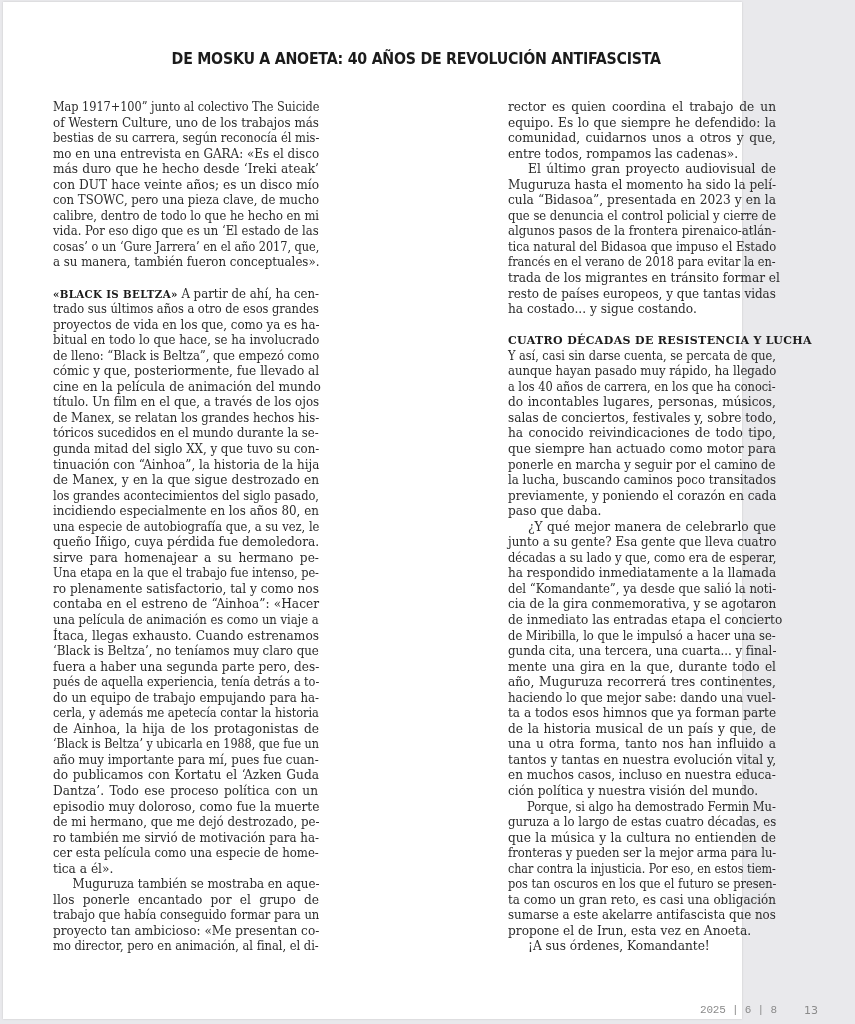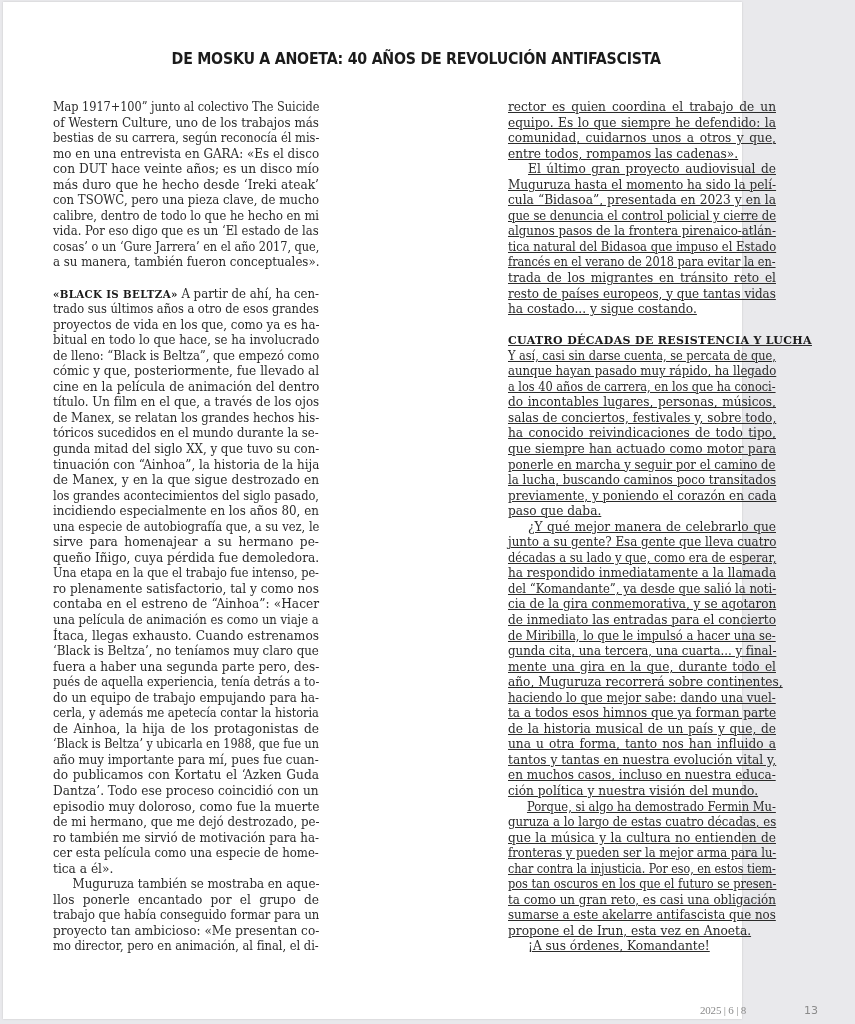--- a/index.html
+++ b/index.html
@@ -19,99 +19,99 @@
     font-family: "DejaVu Sans", sans-serif;
     font-weight: bold; font-size: 16.5px; letter-spacing: -0.3px;
     color: #1b1b1b; white-space: nowrap;
     transform: scaleX(0.86); transform-origin: right center;
   }
   .column {
     position: absolute; top: 98px; width: 266px;
     font-size: 12.2px; line-height: 15.55px; color: #2b2b2b;
   }
   .col-left { left: 50px; }
-  .col-right { left: 505px; width: 268px; text-decoration: underline; }
+  .col-right { left: 505px; width: 268px; }
   .line {
     display: block; white-space: nowrap; text-align: justify;
     text-align-last: justify; height: 15.55px; overflow: visible;
   }
   .line.last { text-align-last: left; }
   .line.indent { padding-left: 20px; }
   .gap { display: block; height: 15.5px; }
   .subhead-line {
     display: block; white-space: nowrap; height: 15.55px;
     font-weight: bold; font-size: 11px; letter-spacing: 0.35px; color: #1b1b1b;
   }
   .footer-date {
     position: absolute; left: 700px; top: 1004px;
-    font-family: Liberation Serif, serif; font-size: 11px; color: #8b8b8b;
+    font-family: Liberation Mono, monospace; font-size: 11px; color: #8b8b8b;
     letter-spacing: -0.2px;
   }
   .footer-page {
     position: absolute; left: 804px; top: 1004px;
     font-family: "DejaVu Sans", sans-serif; font-size: 11px; color: #8b8b8b;
   }
 </style>
 </head>
 <body>
 
 <div class="page">
 
   <div class="running-title">DE MOSKU A ANOETA: 40 AÑOS DE REVOLUCIÓN ANTIFASCISTA</div>
 
   <div class="column col-left">
     <div id="l-p1">
         <span class="line" style="letter-spacing: -0.0477509px; transform: scaleX(0.93007); transform-origin: left center;">Map 1917+100” junto al colectivo The Suicide</span>
         <span class="line" style="letter-spacing: -0.0132353px; transform: scaleX(0.98155); transform-origin: left center;">of Western Culture, uno de los trabajos más</span>
         <span class="line" style="letter-spacing: -0.0380282px; transform: scaleX(0.943262); transform-origin: left center;">bestias de su carrera, según reconocía él mis-</span>
         <span class="line" style="letter-spacing: -0.0132353px; transform: scaleX(0.98155); transform-origin: left center;">mo en una entrevista en GARA: «Es el disco</span>
+        <span class="line">más duro que he hecho desde ‘Ireki ateak’</span>
         <span class="line">con DUT hace veinte años; es un disco mío</span>
-        <span class="line">más duro que he hecho desde ‘Ireki ateak’</span>
         <span class="line" style="letter-spacing: -0.0238267px; transform: scaleX(0.963768); transform-origin: left center;">con TSOWC, pero una pieza clave, de mucho</span>
         <span class="line" style="letter-spacing: -0.0340426px; transform: scaleX(0.95); transform-origin: left center;">calibre, dentro de todo lo que he hecho en mi</span>
         <span class="line" style="letter-spacing: -0.027957px; transform: scaleX(0.956835); transform-origin: left center;">vida. Por eso digo que es un ‘El estado de las</span>
         <span class="line" style="letter-spacing: -0.0458333px; transform: scaleX(0.93007); transform-origin: left center;">cosas’ o un ‘Gure Jarrera’ en el año 2017, que,</span>
         <span class="line last" style="letter-spacing: -0.0196364px; transform: scaleX(0.970803); transform-origin: left center;">a su manera, también fueron conceptuales».</span>
       </div>
     <span class="gap"></span>
     <div>
       <span class="line" style="letter-spacing: -0.0196364px; transform: scaleX(0.967273); transform-origin: left center;"><span class="subhead-inline" style="font-weight:bold;font-size:10.6px;letter-spacing:0.35px;color:#1b1b1b;">«BLACK IS BELTZA»</span><span> A partir de ahí, ha cen-</span></span>
       <div id="l-p2">
           <span class="line" style="letter-spacing: -0.0380282px; transform: scaleX(0.943262); transform-origin: left center;">trado sus últimos años a otro de esos grandes</span>
           <span class="line" style="letter-spacing: -0.0196364px; transform: scaleX(0.970803); transform-origin: left center;">proyectos de vida en los que, como ya es ha-</span>
           <span class="line" style="letter-spacing: -0.0258993px; transform: scaleX(0.963768); transform-origin: left center;">bitual en todo lo que hace, se ha involucrado</span>
           <span class="line" style="letter-spacing: -0.027957px; transform: scaleX(0.956835); transform-origin: left center;">de lleno: “Black is Beltza”, que empezó como</span>
           <span class="line" style="letter-spacing: -0.00224719px; transform: scaleX(0.996255); transform-origin: left center;">cómic y que, posteriormente, fue llevado al</span>
-          <span class="line">cine en la película de animación del dentro</span>
+          <span class="line">cine en la película de animación del mundo</span>
           <span class="line" style="letter-spacing: -0.0153846px; transform: scaleX(0.977941); transform-origin: left center;">título. Un film en el que, a través de los ojos</span>
           <span class="line" style="letter-spacing: -0.0258993px; transform: scaleX(0.960289); transform-origin: left center;">de Manex, se relatan los grandes hechos his-</span>
           <span class="line" style="letter-spacing: -0.0238267px; transform: scaleX(0.963768); transform-origin: left center;">tóricos sucedidos en el mundo durante la se-</span>
           <span class="line" style="letter-spacing: -0.0196364px; transform: scaleX(0.970803); transform-origin: left center;">gunda mitad del siglo XX, y que tuvo su con-</span>
           <span class="line" style="letter-spacing: -0.0132353px; transform: scaleX(0.98155); transform-origin: left center;">tinuación con “Ainhoa”, la historia de la hija</span>
           <span class="line">de Manex, y en la que sigue destrozado en</span>
           <span class="line" style="letter-spacing: -0.0380282px; transform: scaleX(0.943262); transform-origin: left center;">los grandes acontecimientos del siglo pasado,</span>
           <span class="line" style="letter-spacing: -0.0132353px; transform: scaleX(0.977941); transform-origin: left center;">incidiendo especialmente en los años 80, en</span>
           <span class="line" style="letter-spacing: -0.0340426px; transform: scaleX(0.95); transform-origin: left center;">una especie de autobiografía que, a su vez, le</span>
+          <span class="line">queño Iñigo, cuya pérdida fue demoledora.</span>
           <span class="line">sirve para homenajear a su hermano pe-</span>
-          <span class="line">queño Iñigo, cuya pérdida fue demoledora.</span>
           <span class="line" style="letter-spacing: -0.0439024px; transform: scaleX(0.933333); transform-origin: left center;">Una etapa en la que el trabajo fue intenso, pe-</span>
           <span class="line" style="letter-spacing: -0.00224719px; transform: scaleX(0.996255); transform-origin: left center;">ro plenamente satisfactorio, tal y como nos</span>
           <span class="line">contaba en el estreno de “Ainhoa”: «Hacer</span>
           <span class="line" style="letter-spacing: -0.03px; transform: scaleX(0.953405); transform-origin: left center;">una película de animación es como un viaje a</span>
           <span class="line">Ítaca, llegas exhausto. Cuando estrenamos</span>
           <span class="line" style="letter-spacing: -0.0175182px; transform: scaleX(0.974359); transform-origin: left center;">‘Black is Beltza’, no teníamos muy claro que</span>
           <span class="line" style="letter-spacing: -0.00447761px; transform: scaleX(0.992537); transform-origin: left center;">fuera a haber una segunda parte pero, des-</span>
           <span class="line" style="letter-spacing: -0.041958px; transform: scaleX(0.93662); transform-origin: left center;">pués de aquella experiencia, tenía detrás a to-</span>
           <span class="line" style="letter-spacing: -0.0196364px; transform: scaleX(0.970803); transform-origin: left center;">do un equipo de trabajo empujando para ha-</span>
           <span class="line" style="letter-spacing: -0.041958px; transform: scaleX(0.93662); transform-origin: left center;">cerla, y además me apetecía contar la historia</span>
           <span class="line">de Ainhoa, la hija de los protagonistas de</span>
           <span class="line" style="letter-spacing: -0.0515464px; transform: scaleX(0.920415); transform-origin: left center;">‘Black is Beltza’ y ubicarla en 1988, que fue un</span>
           <span class="line" style="letter-spacing: -0.0196364px; transform: scaleX(0.970803); transform-origin: left center;">año muy importante para mí, pues fue cuan-</span>
           <span class="line">do publicamos con Kortatu el ‘Azken Guda</span>
-          <span class="line" style="letter-spacing: -0.00224719px; transform: scaleX(0.996255); transform-origin: left center;">Dantza’. Todo ese proceso coincidió con un</span>
+          <span class="line" style="letter-spacing: -0.00224719px; transform: scaleX(0.996255); transform-origin: left center;">Dantza’. Todo ese proceso política con un</span>
           <span class="line">episodio muy doloroso, como fue la muerte</span>
           <span class="line" style="letter-spacing: -0.0196364px; transform: scaleX(0.970803); transform-origin: left center;">de mi hermano, que me dejó destrozado, pe-</span>
           <span class="line" style="letter-spacing: -0.0175182px; transform: scaleX(0.974359); transform-origin: left center;">ro también me sirvió de motivación para ha-</span>
           <span class="line" style="letter-spacing: -0.0238267px; transform: scaleX(0.963768); transform-origin: left center;">cer esta película como una especie de home-</span>
           <span class="line last">tica a él».</span>
         </div>
     </div>
     <div id="l-p3">
         <span class="line indent" style="letter-spacing: -0.0188976px; transform: scaleX(0.974359); transform-origin: left center;">Muguruza también se mostraba en aque-</span>
         <span class="line">llos ponerle encantado por el grupo de</span>
@@ -129,21 +129,21 @@
         <span class="line last">entre todos, rompamos las cadenas».</span>
       </div>
     <div id="r-p2">
         <span class="line indent">El último gran proyecto audiovisual de</span>
         <span class="line" style="letter-spacing: -0.00664207px; transform: scaleX(0.98893); transform-origin: left center;">Muguruza hasta el momento ha sido la pelí-</span>
         <span class="line">cula “Bidasoa”, presentada en 2023 y en la</span>
         <span class="line" style="letter-spacing: -0.0297872px; transform: scaleX(0.953737); transform-origin: left center;">que se denuncia el control policial y cierre de</span>
         <span class="line" style="letter-spacing: -0.0194946px; transform: scaleX(0.971014); transform-origin: left center;">algunos pasos de la frontera pirenaico-atlán-</span>
         <span class="line" style="letter-spacing: -0.0338028px; transform: scaleX(0.950355); transform-origin: left center;">tica natural del Bidasoa que impuso el Estado</span>
         <span class="line" style="letter-spacing: -0.0455172px; transform: scaleX(0.930556); transform-origin: left center;">francés en el verano de 2018 para evitar la en-</span>
-        <span class="line">trada de los migrantes en tránsito reto el</span>
+        <span class="line">trada de los migrantes en tránsito formar el</span>
         <span class="line" style="letter-spacing: -0.010989px; transform: scaleX(0.981685); transform-origin: left center;">resto de países europeos, y que tantas vidas</span>
         <span class="line last">ha costado... y sigue costando.</span>
       </div>
     <span class="gap"></span>
     <span class="subhead-line">CUATRO DÉCADAS DE RESISTENCIA Y LUCHA</span>
     <div id="r-p3">
         <span class="line" style="letter-spacing: -0.0435986px; transform: scaleX(0.933798); transform-origin: left center;">Y así, casi sin darse cuenta, se percata de que,</span>
         <span class="line" style="letter-spacing: -0.0257143px; transform: scaleX(0.960573); transform-origin: left center;">aunque hayan pasado muy rápido, ha llegado</span>
         <span class="line" style="letter-spacing: -0.0397213px; transform: scaleX(0.937063); transform-origin: left center;">a los 40 años de carrera, en los que ha conoci-</span>
         <span class="line">do incontables lugares, personas, músicos,</span>
@@ -155,25 +155,25 @@
         <span class="line" style="letter-spacing: -0.010989px; transform: scaleX(0.985294); transform-origin: left center;">previamente, y poniendo el corazón en cada</span>
         <span class="line last">paso que daba.</span>
       </div>
     <div id="r-p4">
         <span class="line indent">¿Y qué mejor manera de celebrarlo que</span>
         <span class="line" style="letter-spacing: -0.0152727px; transform: scaleX(0.978102); transform-origin: left center;">junto a su gente? Esa gente que lleva cuatro</span>
         <span class="line" style="letter-spacing: -0.0357895px; transform: scaleX(0.946996); transform-origin: left center;">décadas a su lado y que, como era de esperar,</span>
         <span class="line" style="letter-spacing: -0.00664207px; transform: scaleX(0.98893); transform-origin: left center;">ha respondido inmediatamente a la llamada</span>
         <span class="line" style="letter-spacing: -0.027758px; transform: scaleX(0.957143); transform-origin: left center;">del “Komandante”, ya desde que salió la noti-</span>
         <span class="line" style="letter-spacing: -0.00882353px; transform: scaleX(0.98893); transform-origin: left center;">cia de la gira conmemorativa, y se agotaron</span>
-        <span class="line" style="letter-spacing: -0.00223048px; transform: scaleX(0.996283); transform-origin: left center;">de inmediato las entradas para el concierto</span>
+        <span class="line" style="letter-spacing: -0.00223048px; transform: scaleX(0.996283); transform-origin: left center;">de inmediato las entradas etapa el concierto</span>
         <span class="line" style="letter-spacing: -0.0318021px; transform: scaleX(0.950355); transform-origin: left center;">de Miribilla, lo que le impulsó a hacer una se-</span>
         <span class="line" style="letter-spacing: -0.0194946px; transform: scaleX(0.971014); transform-origin: left center;">gunda cita, una tercera, una cuarta... y final-</span>
         <span class="line">mente una gira en la que, durante todo el</span>
-        <span class="line">año, Muguruza recorrerá sobre continentes,</span>
+        <span class="line">año, Muguruza recorrerá tres continentes,</span>
         <span class="line" style="letter-spacing: -0.0194946px; transform: scaleX(0.971014); transform-origin: left center;">haciendo lo que mejor sabe: dando una vuel-</span>
         <span class="line" style="letter-spacing: -0.00444444px; transform: scaleX(0.992593); transform-origin: left center;">ta a todos esos himnos que ya forman parte</span>
         <span class="line">de la historia musical de un país y que, de</span>
         <span class="line">una u otra forma, tanto nos han influido a</span>
         <span class="line">tantos y tantas en nuestra evolución vital y,</span>
         <span class="line" style="letter-spacing: -0.00664207px; transform: scaleX(0.98893); transform-origin: left center;">en muchos casos, incluso en nuestra educa-</span>
         <span class="line last">ción política y nuestra visión del mundo.</span>
       </div>
     <div id="r-p5">
         <span class="line indent" style="letter-spacing: -0.0363636px; transform: scaleX(0.946996); transform-origin: left center;">Porque, si algo ha demostrado Fermin Mu-</span>

